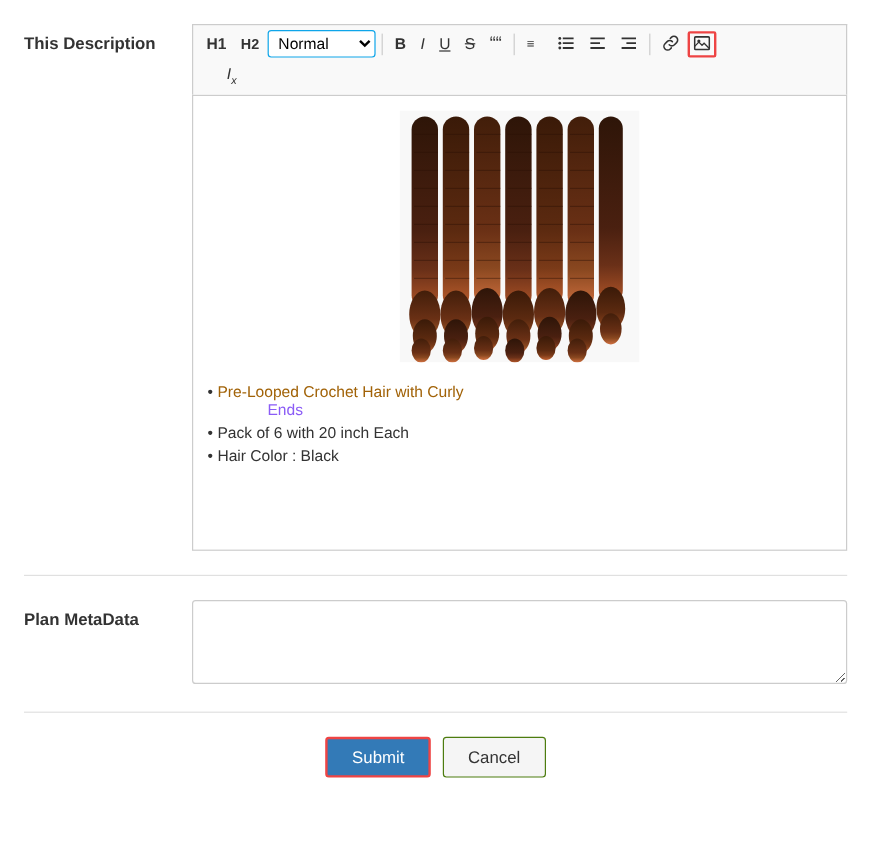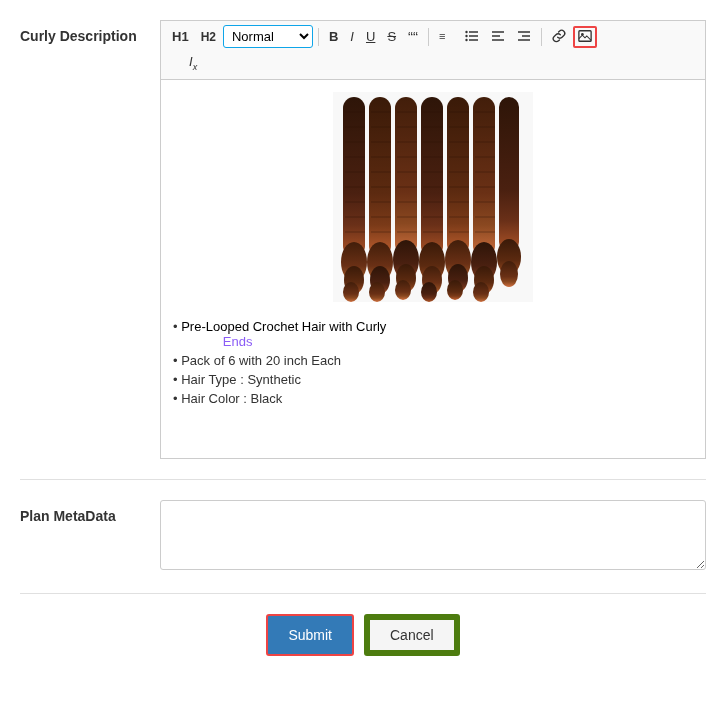--- a/index.html
+++ b/index.html
@@ -161,40 +161,40 @@
       border-radius: 3px;
       padding: 7px 20px;
       font-size: 14px;
       cursor: pointer;
       font-weight: 500;
     }
 
     .btn-cancel {
       background: #f5f5f5;
       color: #333;
-      border: 6px solid #4d7c0f;
+      border: 1px solid #4d7c0f;
       border-radius: 3px;
       padding: 7px 20px;
       font-size: 14px;
       cursor: pointer;
     }
 
     .h1-btn { font-weight: bold; font-size: 13px; }
     .h2-btn { font-weight: bold; font-size: 12px; }
     .bold-btn { font-weight: bold; }
     .italic-btn { font-style: italic; }
     .underline-btn { text-decoration: underline; }
     .strike-btn { text-decoration: line-through; }
     .quote-btn { font-size: 15px; }
   </style>
 </head>
 <body>
 
 <div class="form-row">
-  <div class="form-label">Curly Description</div>
+  <div class="form-label">This Description</div>
   <div class="form-control-wrap">
 
     <div class="editor-toolbar">
       <button class="toolbar-btn h1-btn">H1</button>
       <button class="toolbar-btn h2-btn">H2</button>
       <select class="toolbar-select">
         <option>Normal</option>
         <option>Heading 1</option>
         <option>Heading 2</option>
         <option>Heading 3</option>
@@ -379,25 +379,24 @@
 
             <rect x="166" y="5" width="20" height="155" rx="10" fill="url(#hair2)"></rect>
             <ellipse cx="176" cy="165" rx="12" ry="18" fill="url(#hair1)"></ellipse>
             <ellipse cx="176" cy="182" rx="9" ry="13" fill="url(#hair3)"></ellipse>
           </svg>
         </div>
       </div>
 
       <ul class="bullet-list">
         <li>
-          <span style="color:#000000;">Pre-Looped Crochet Hair with Curly</span><br>
+          <span style="color:#a16207;">Pre-Looped Crochet Hair with Curly</span><br>
           &nbsp;&nbsp;&nbsp;<span style="color:#8b5cf6;margin-left:39px;">Ends</span>
         </li>
         <li>Pack of 6 with 20 inch Each</li>
-        <li>Hair Type : Synthetic</li>
         <li>Hair Color : Black</li>
       </ul>
     </div>
 
 
   </div>
 </div>
 
 <hr class="divider">
 

